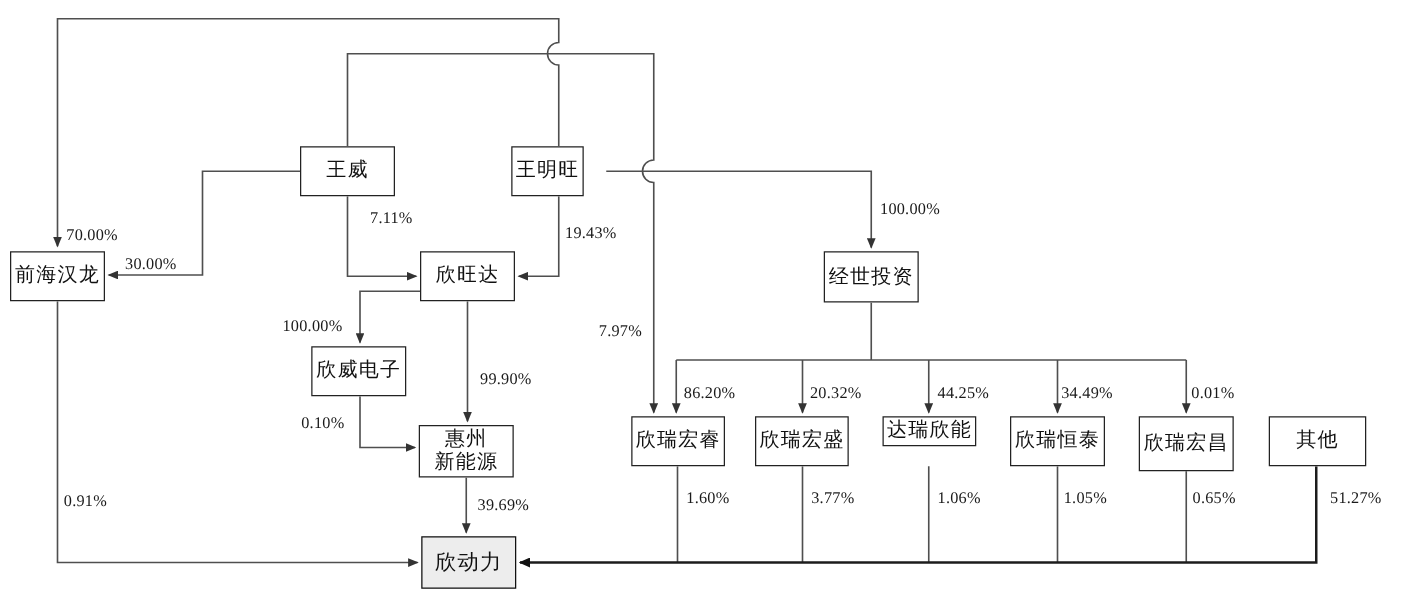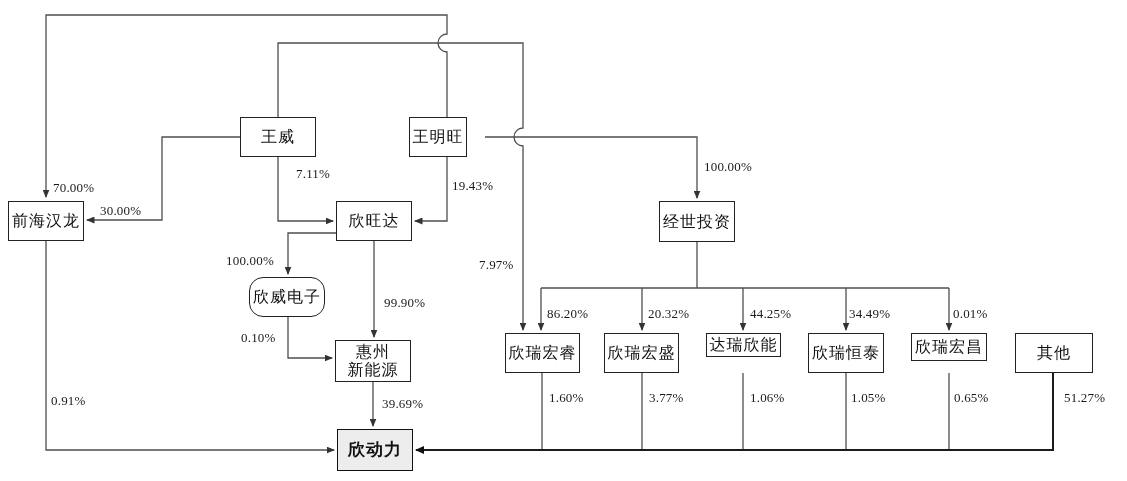--- a/index.html
+++ b/index.html
@@ -6,21 +6,21 @@
   .stage{
     position:relative;width:1127px;height:481px;background:#ffffff;overflow:hidden;
     font-family:"Liberation Serif","DejaVu Serif",serif;
   }
   .wires{position:absolute;left:0;top:0;width:1127px;height:481px;}
   .node{
     position:absolute;box-sizing:border-box;border:1.4px solid #222222;background:#ffffff;
     display:flex;align-items:center;justify-content:center;text-align:center;
     font-size:16px;color:#111111;letter-spacing:1px;line-height:18px;z-index:2;
   }
-  .node.highlight{background:#ededed;border:1.7px solid #111111;font-weight:bold;font-size:17px;}
+  .node.highlight{background:#ededed;border:1.7px solid #111111;font-weight:normal;font-size:17px;}
   .elabel{
     position:absolute;font-size:13px;color:#1a1a1a;white-space:nowrap;z-index:3;letter-spacing:0.2px;
   }
 </style>
 </head>
 <body>
 
 <div class="stage">
 
   <svg class="wires" viewBox="0 0 1127 481" xmlns="http://www.w3.org/2000/svg">
@@ -79,21 +79,21 @@
     </div>
   <div class="node" style="left:240px;top:117px;width:76px;height:40px;">
       <span>王威</span>
     </div>
   <div class="node" style="left:409px;top:117px;width:58px;height:40px;">
       <span>王明旺</span>
     </div>
   <div class="node" style="left:336px;top:201px;width:76px;height:40px;">
       <span>欣旺达</span>
     </div>
-  <div class="node" style="left:249px;top:277px;width:76px;height:40px;border-radius:14px;">
+  <div class="node" style="left:249px;top:277px;width:76px;height:40px;">
       <span>欣威电子</span>
     </div>
   <div class="node" style="left:335px;top:340px;width:76px;height:42px;">
     <span>
       <span>惠州</span><br>
       <span>新能源</span>
     </span>
   </div>
   <div class="node" style="left:659px;top:201px;width:76px;height:41px;">
       <span>经世投资</span>
@@ -103,21 +103,21 @@
     </div>
   <div class="node" style="left:604px;top:333px;width:75px;height:40px;">
       <span>欣瑞宏盛</span>
     </div>
   <div class="node" style="left:706px;top:333px;width:75px;height:24px;">
       <span>达瑞欣能</span>
     </div>
   <div class="node" style="left:808px;top:333px;width:76px;height:40px;">
       <span>欣瑞恒泰</span>
     </div>
-  <div class="node" style="left:911px;top:333px;width:76px;height:28px;">
+  <div class="node" style="left:911px;top:333px;width:76px;height:44px;">
       <span>欣瑞宏昌</span>
     </div>
   <div class="node" style="left:1015px;top:333px;width:78px;height:40px;">
       <span>其他</span>
     </div>
   <div class="node highlight" style="left:337px;top:429px;width:76px;height:42px;">
       <span>欣动力</span>
     </div>
 
   <div class="elabel" style="left:53px;top:180px;">70.00%</div>

